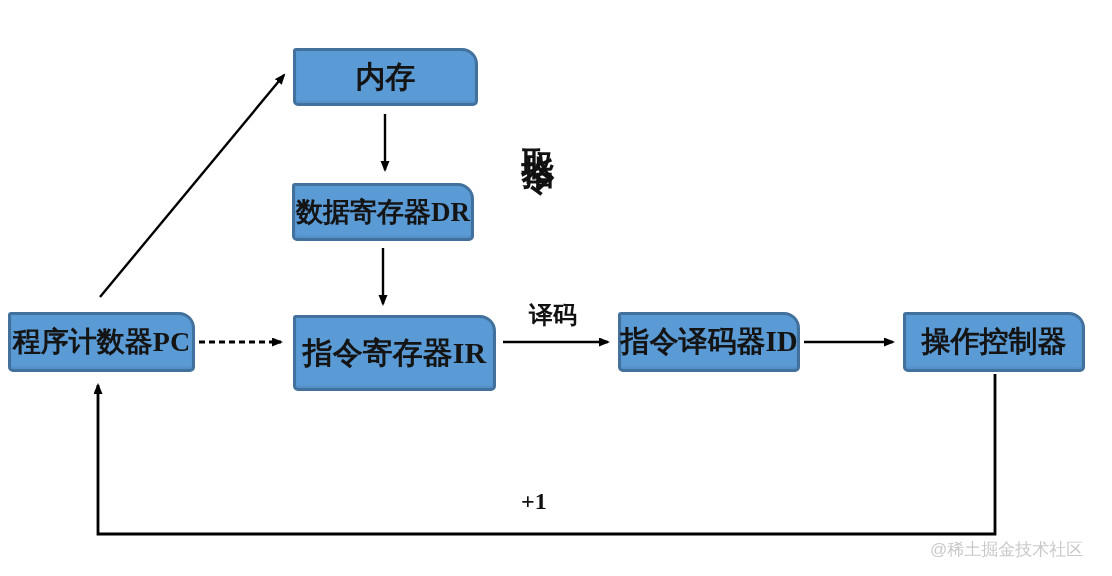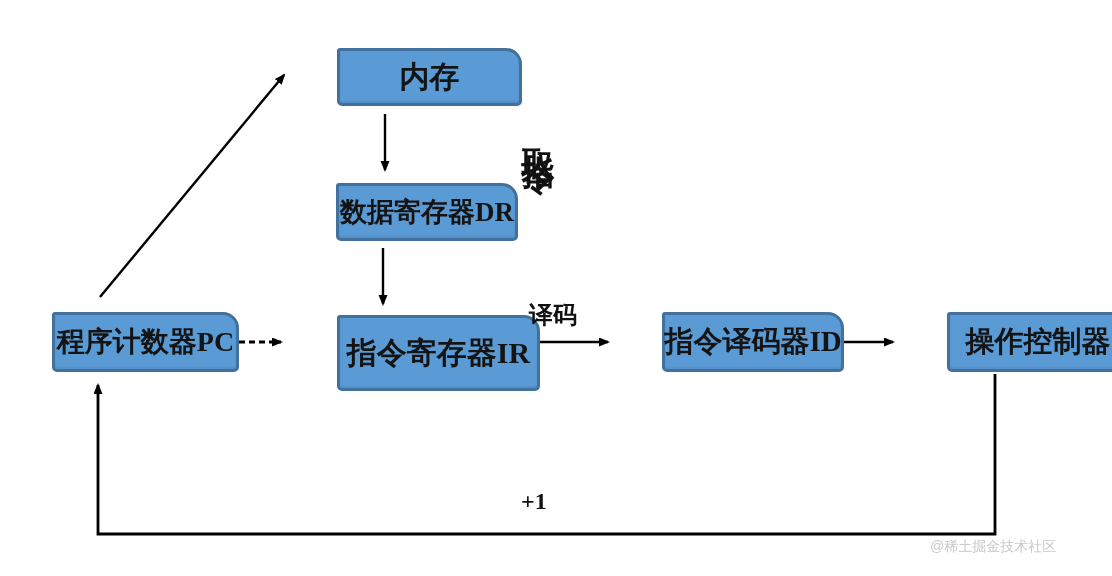--- a/index.html
+++ b/index.html
@@ -28,21 +28,20 @@
     background: #5b9bd5;
     border: 3px solid #41719c;
     border-radius: 3px 16px 5px 5px;
     display: flex;
     align-items: center;
     justify-content: center;
     color: #141414;
     font-weight: bold;
     white-space: nowrap;
     box-shadow: inset 0 -2px 2px rgba(0,0,0,0.08);
-    margin-left: 44px;
   }
   .node-memory               { left: 293px; top: 48px;  width: 185px; height: 58px; font-size: 30px; }
   .node-data-register        { left: 292px; top: 183px; width: 182px; height: 58px; font-size: 27px; }
   .node-program-counter      { left: 8px;   top: 312px; width: 187px; height: 60px; font-size: 28px; }
   .node-instruction-register { left: 293px; top: 315px; width: 203px; height: 76px; font-size: 30px; }
   .node-instruction-decoder  { left: 618px; top: 312px; width: 182px; height: 60px; font-size: 29px; }
   .node-operation-controller { left: 903px; top: 312px; width: 182px; height: 60px; font-size: 29px; }
 
   .edge-label {
     position: absolute;
@@ -67,21 +66,21 @@
   }
   .label-increment {
     left: 521px;
     top: 488px;
     font-size: 24px;
   }
   .watermark {
     position: absolute;
     left: 930px;
     top: 538px;
-    font-size: 14px;
+    font-size: 17px;
     color: #c9c9c9;
     font-family: "Liberation Sans", "DejaVu Sans", sans-serif;
     white-space: nowrap;
   }
 </style>
 </head>
 <body>
 
 <div id="canvas">
 

